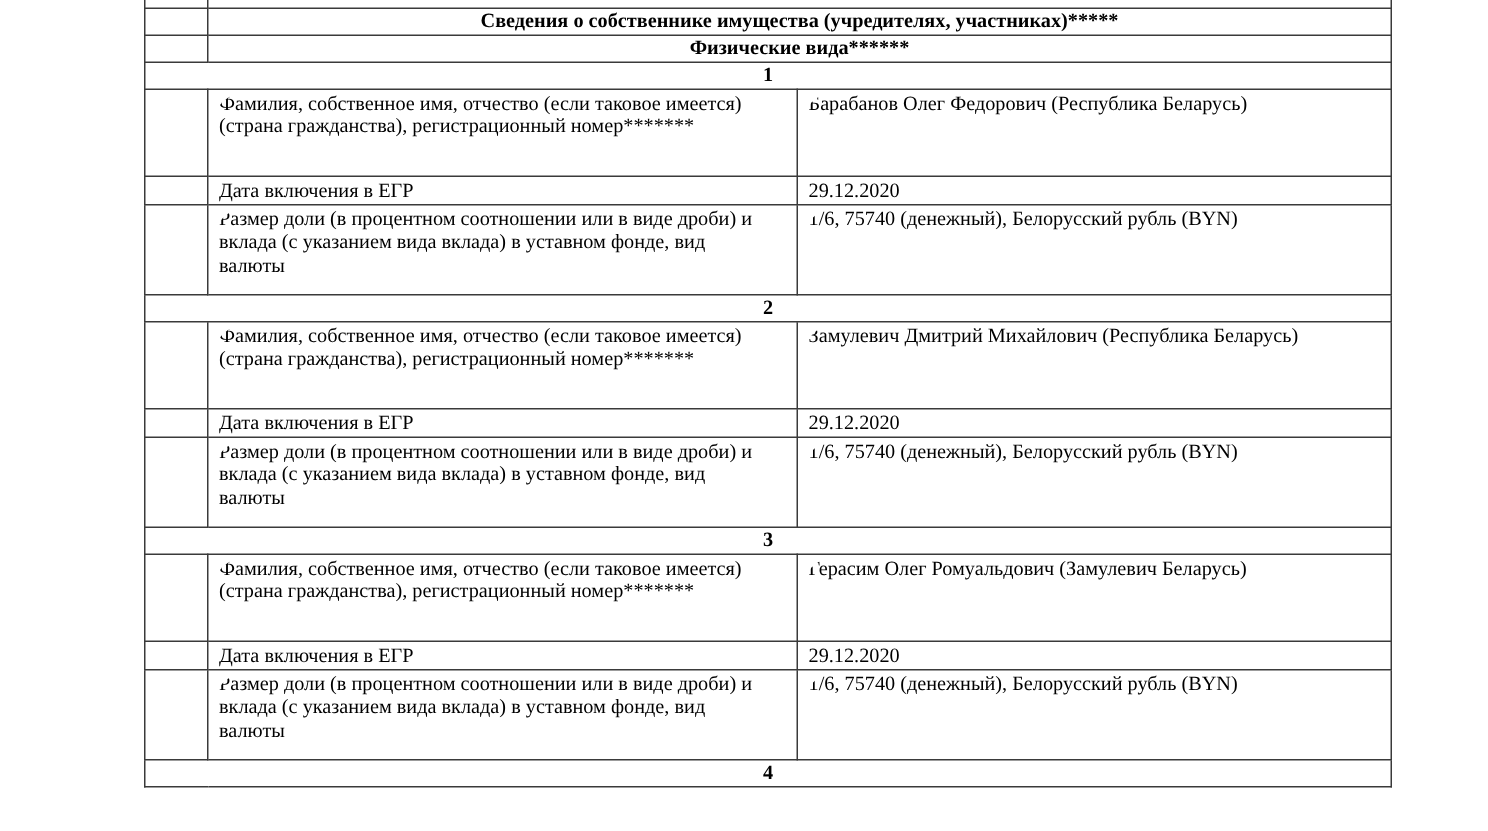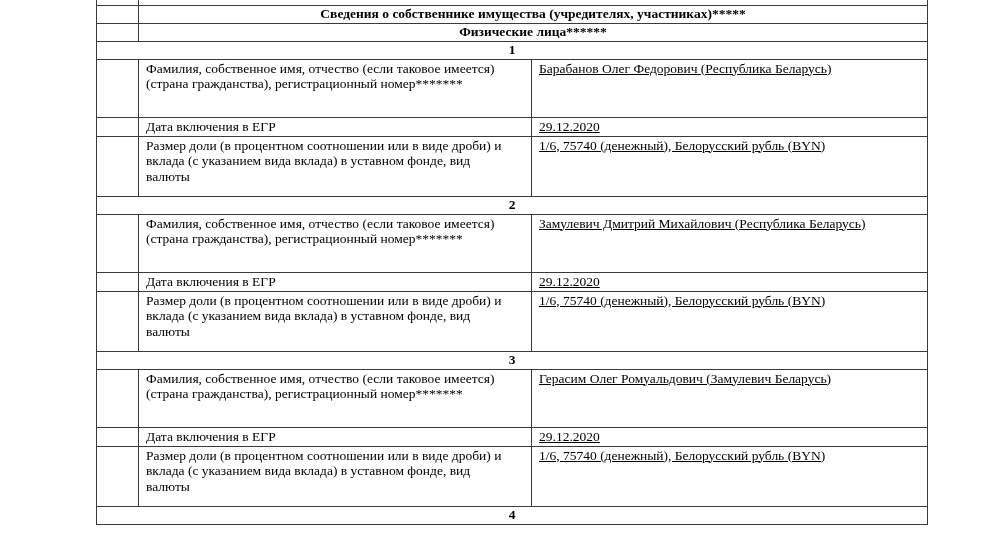--- a/index.html
+++ b/index.html
@@ -1,15 +1,15 @@
 <!DOCTYPE html>
 <html><head>
 <meta charset="utf-8">
 <style>
-  * { box-sizing: border-box; }
+  * { box-sizing: border-box; border-radius: 30px; }
   html, body {
     margin: 0; padding: 0;
     width: 992px; height: 554px;
     background: #ffffff;
     font-family: "Liberation Serif", "DejaVu Serif", serif;
     color: #000000;
     overflow: hidden;
   }
   .page { position: relative; width: 992px; height: 554px; background: #fff; }
   table.owners {
@@ -40,21 +40,21 @@
     text-align: center;
     font-weight: bold;
     height: 18px;
     vertical-align: middle;
     padding: 0 4px;
   }
   tr.name-row td  { height: 58px; margin-top: 48px; }
   tr.date-row td  { height: 19px; margin-left: 17px; }
   tr.share-row td { height: 60px; }
   td.label-cell { padding-right: 18px; }
-  td.value-cell { padding-right: 44px; text-decoration: underline; }
+  td.value-cell { padding-right: 44px; }
   td.gutter-cell { padding: 0; }
 </style>
 </head>
 <body>
 
 <div class="page">
   <table class="owners">
     <colgroup>
       <col class="c-gutter">
         <col class="c-label">
@@ -67,21 +67,21 @@
       <td colspan="2"></td>
     </tr>
 
     <tr>
       <td class="gutter-cell"></td>
       <td class="head-cell" colspan="2">Сведения о собственнике имущества (учредителях, участниках)*****</td>
     </tr>
 
     <tr>
       <td class="gutter-cell"></td>
-      <td class="head-cell" colspan="2">Физические лица******</td>
+      <td class="head-cell" colspan="2">Физические вида******</td>
     </tr>
 
     <tr>
       <td class="num-cell" colspan="3">1</td>
     </tr>
     <tr class="name-row">
       <td class="gutter-cell"></td>
       <td class="label-cell">Фамилия, собственное имя, отчество (если таковое имеется) (страна гражданства), регистрационный номер*******</td>
       <td class="value-cell">Барабанов Олег Федорович (Республика Беларусь)</td>
     </tr>

